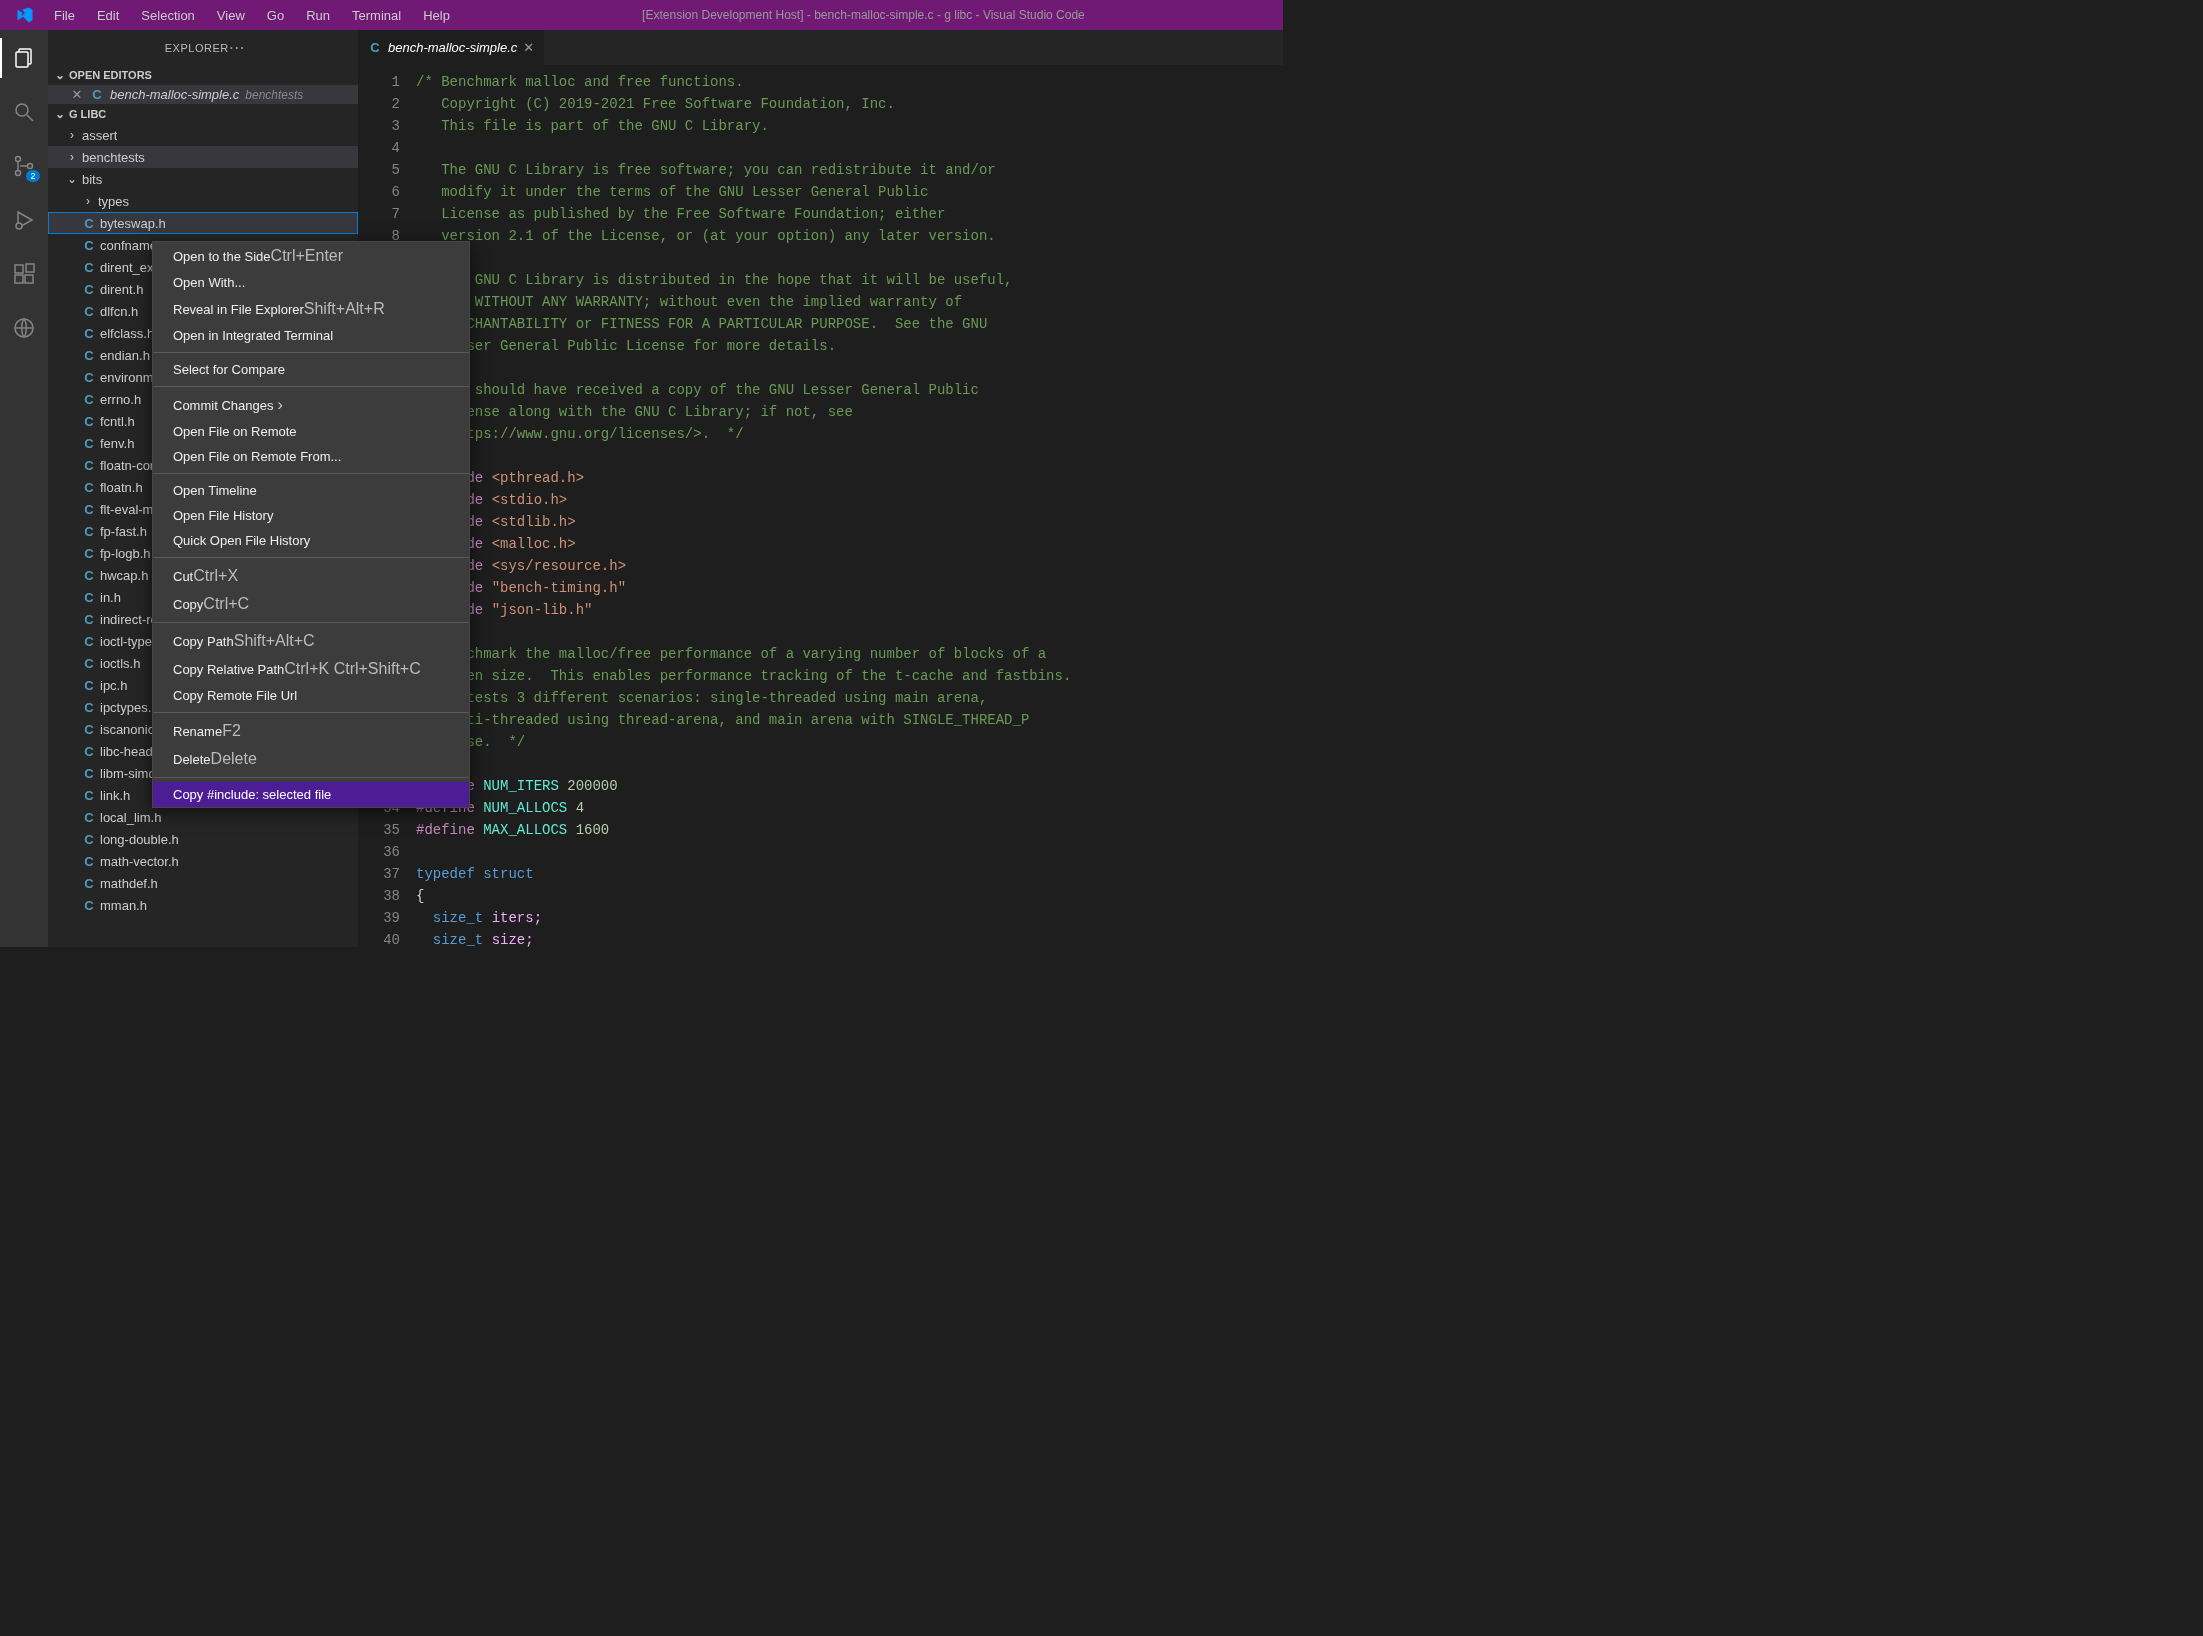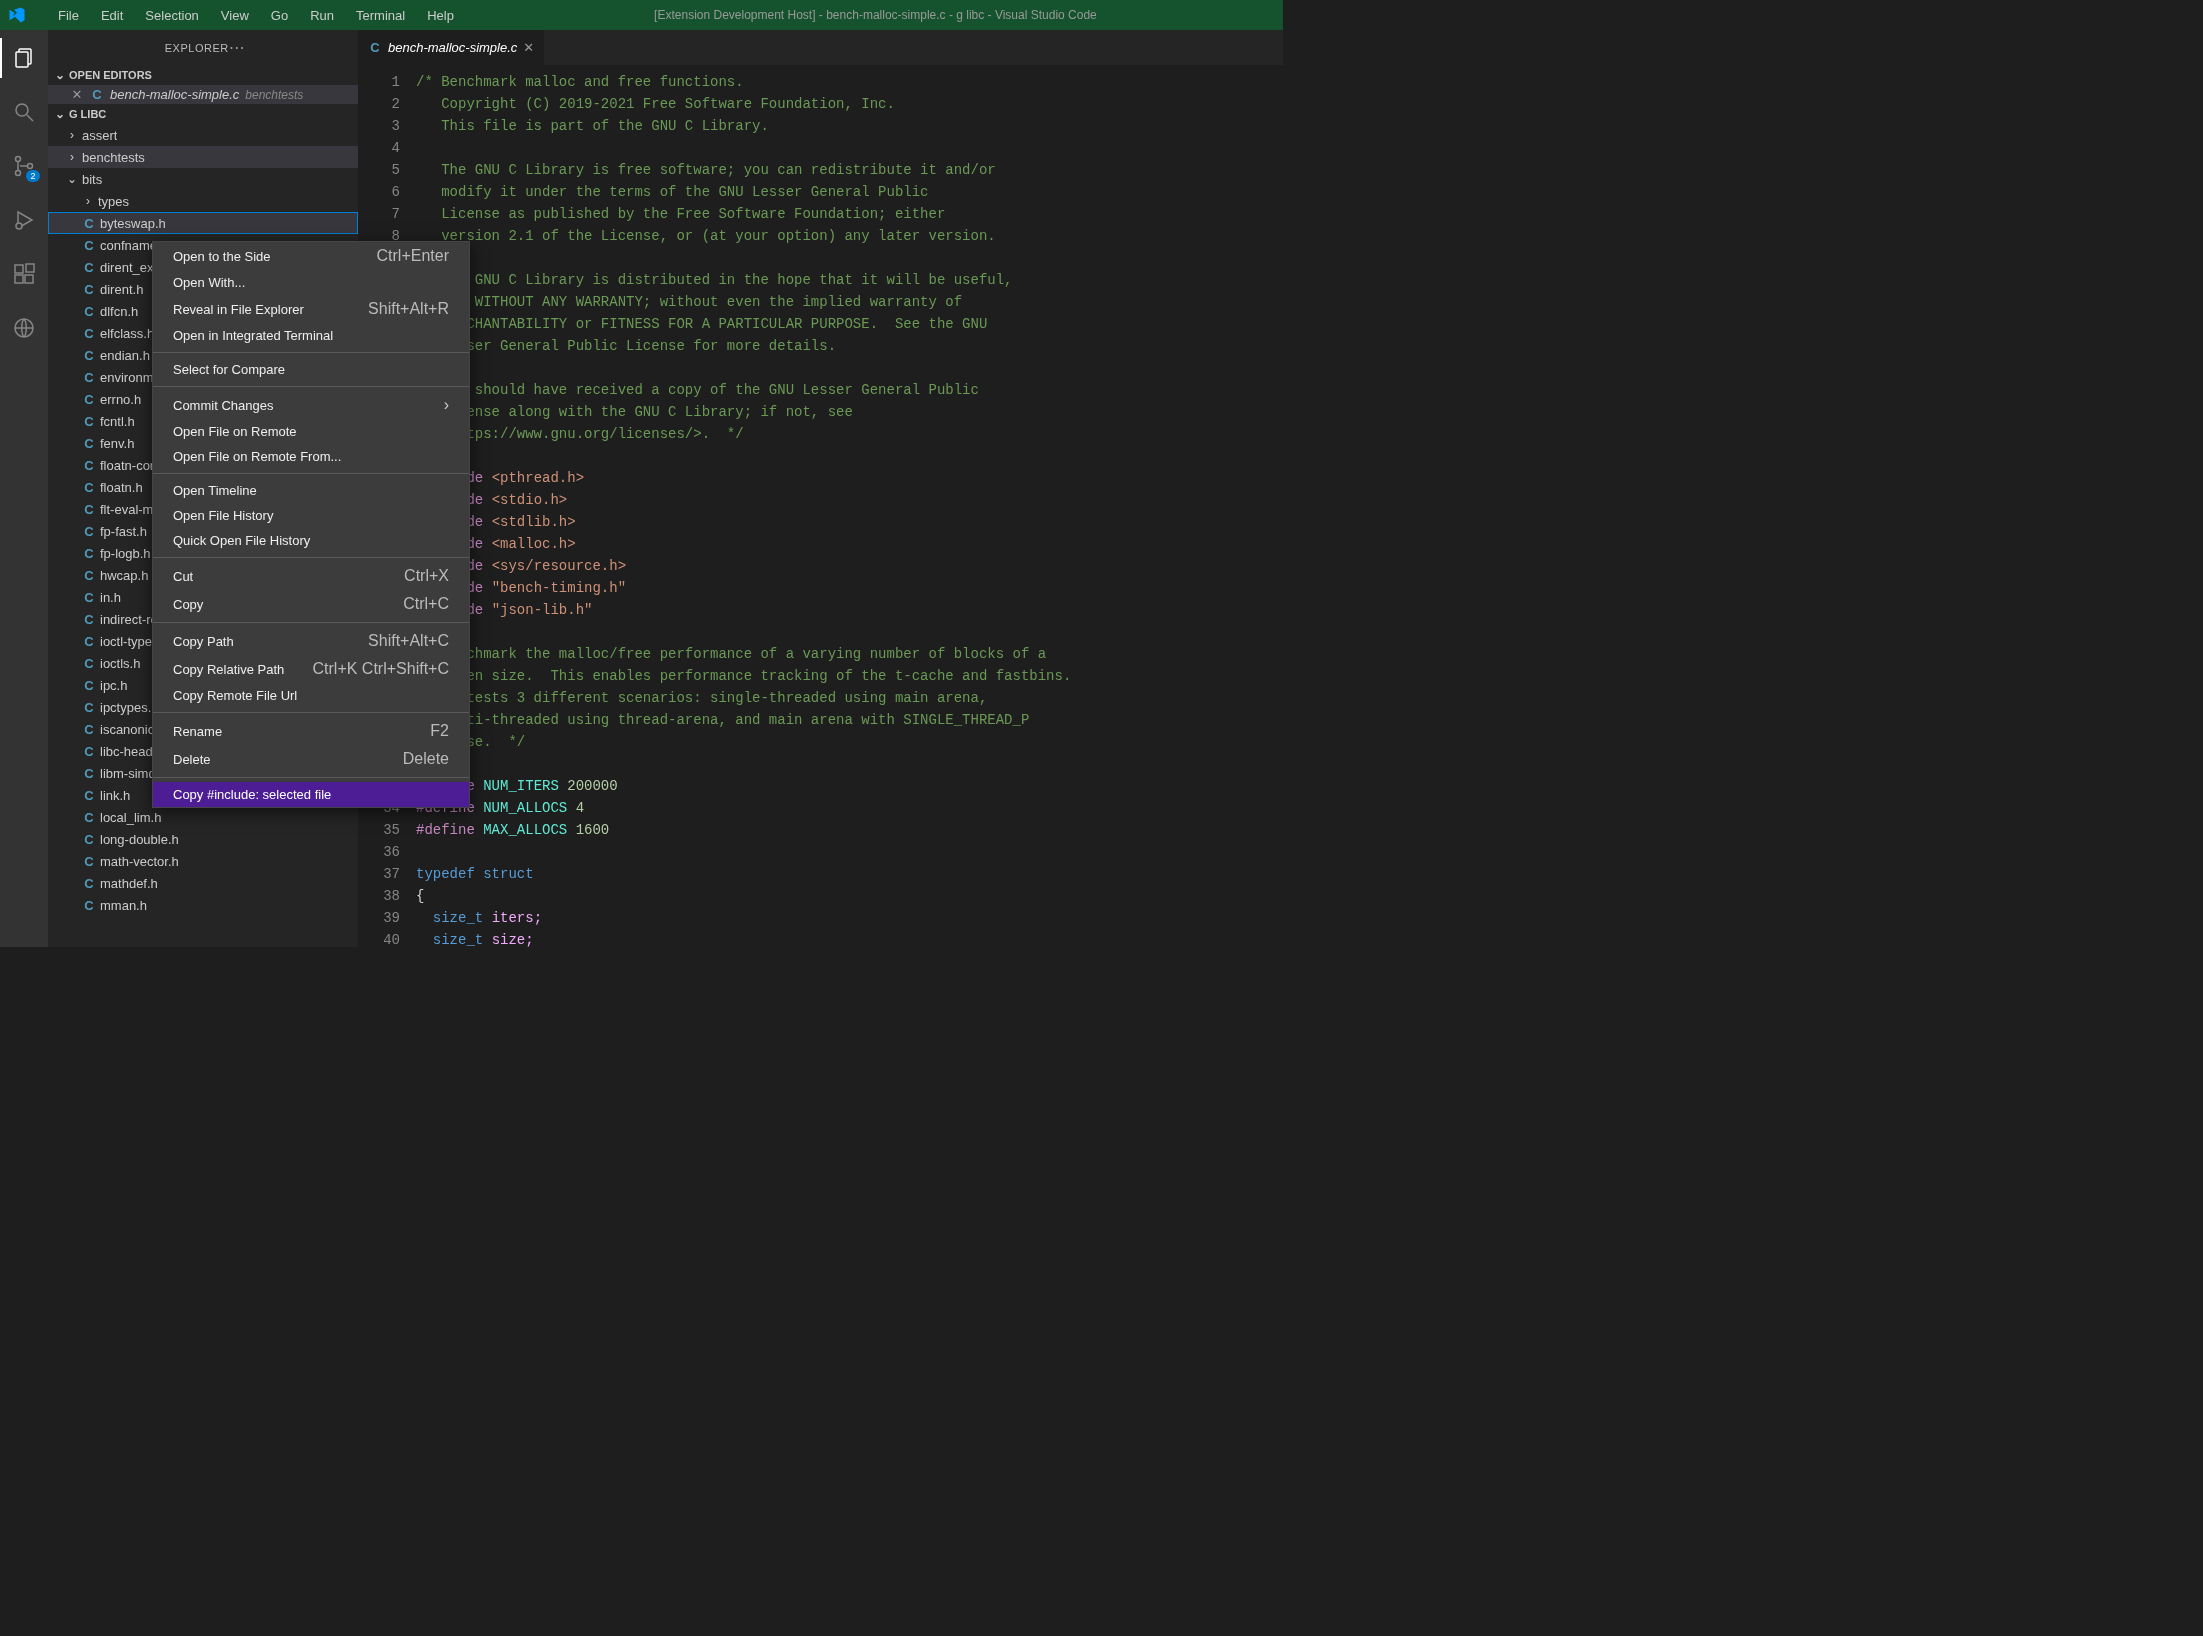--- a/index.html
+++ b/index.html
@@ -7,25 +7,24 @@
   font-family: -apple-system, BlinkMacSystemFont, "Segoe UI", sans-serif;
   background: #1e1e1e;
   color: #cccccc;
   font-size: 13px;
   overflow: hidden;
   width: 1283px;
   height: 947px;
 }
 .titlebar {
   height: 30px;
-  background: #14532d;
-  display: flex;
-  align-items: center;
-  padding: 0 8px;
-  gap: 12px;
+  background: #701a75;
+  display: flex;
+  align-items: center;
+  padding: 0 16px;
   -webkit-app-region: drag;
 }
 .titlebar-logo {
   width: 18px; height: 18px; margin-right: 10px;
 }
 .menubar { display: flex; gap: 2px; }
 .menubar-item {
   padding: 4px 10px;
   font-size: 13px;
   color: #cccccc;
@@ -200,21 +199,21 @@
   width: 318px;
   background: #3c3c3c;
   box-shadow: 0 4px 16px rgba(0,0,0,0.6);
   border: 1px solid #454545;
   font-size: 13px;
   color: #eeeeee;
   z-index: 1000;
 }
 .ctx-item {
   display: flex;
-  justify-content: space-between;
+  justify-content: flex-start;
   align-items: center;
   padding: 5px 20px;
   cursor: pointer;
 }
 .ctx-item.highlight { background: #4c1d95; color: #fff; }
 .ctx-sep { height: 1px; background: #5a5a5a; margin: 4px 0; }
 .ctx-shortcut { color: #bbb; font-size: 16px; }
 .ctx-submenu-arrow::after { content: '›'; color:#ccc; font-size:16px; margin-left:4px; }
 </style>
 </head>

